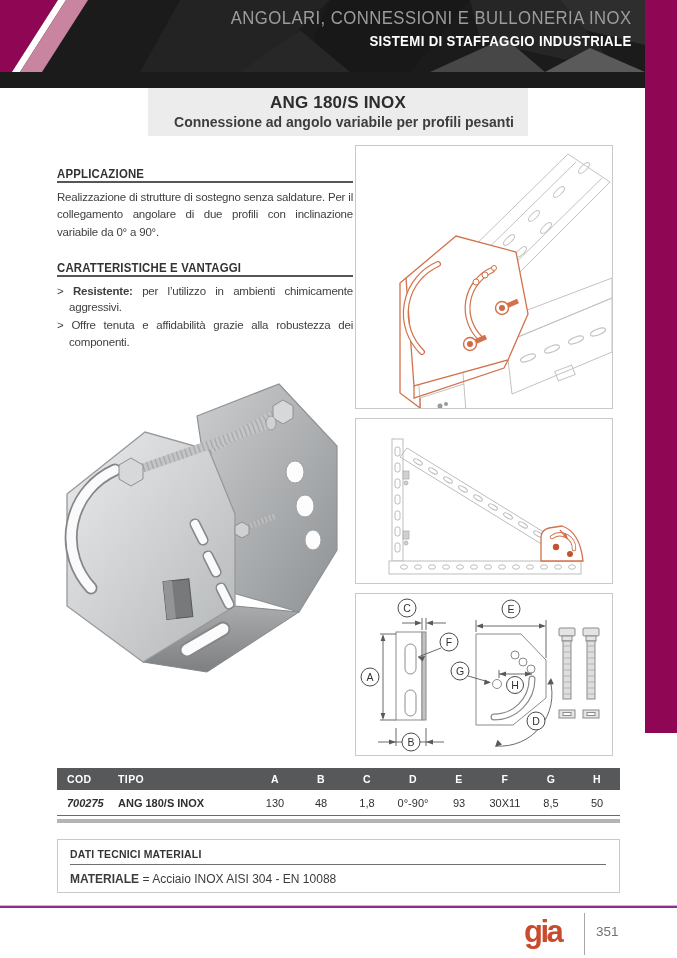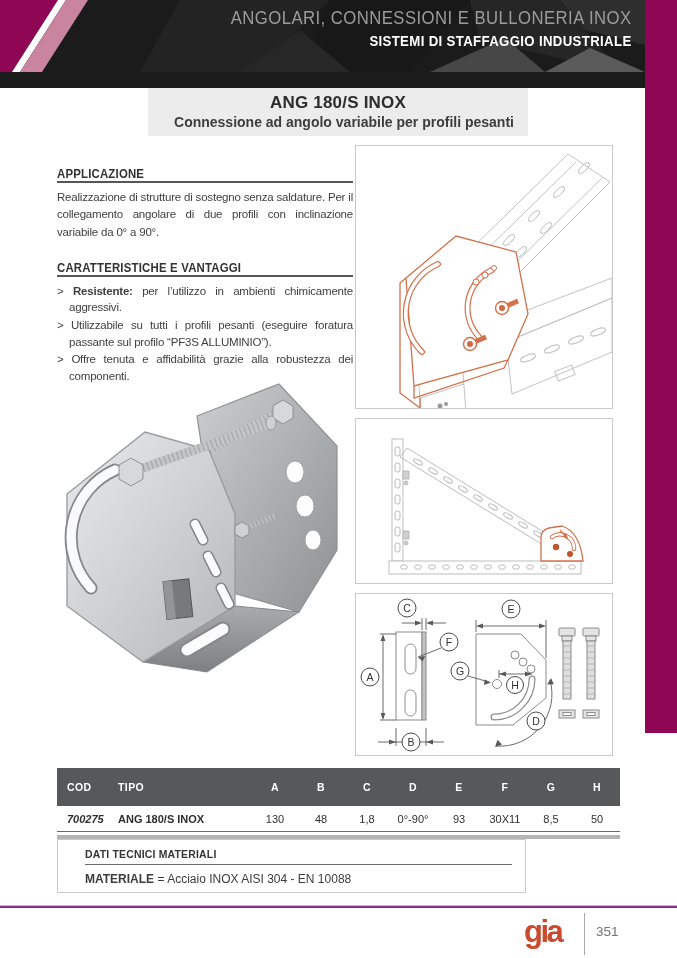--- a/index.html
+++ b/index.html
@@ -35,31 +35,31 @@
   .box1{top:145px;height:264px;}
   .box2{top:418px;height:166px;}
   .box3{top:593px;height:163px;}
   .draw-box svg{display:block;}
 
   .photo{position:absolute;left:45px;top:352px;width:305px;height:398px;}
 
   
   .spec-table{position:absolute;left:57px;top:768px;width:563px;font-family:"Liberation Sans",sans-serif;}
   .trow{display:flex;align-items:center;}
-  .thead{background:#57585a;color:#fff;height:38px;font-weight:bold;font-size:10.5px;letter-spacing:.4px;}
+  .thead{background:#57585a;color:#fff;height:22px;font-weight:bold;font-size:10.5px;letter-spacing:.4px;}
   .tdata{height:25px;font-size:11px;color:#2f2f31;border-bottom:1px solid #a16207;}
   .c-cod{width:55px;padding-left:10px;box-sizing:border-box;}
   .c-tipo{width:140px;padding-left:6px;box-sizing:border-box;}
   .c-dim{flex:1;text-align:center;}
   .cod-val{font-weight:bold;font-style:italic;}
   .tipo-val{font-weight:bold;}
   .table-endbar{height:4px;background:#b3b4b6;margin-top:3px;}
 
   
-  .dati-box{position:absolute;left:57px;top:839px;width:469px;height:54px;border:1px solid #c9c9c9;box-sizing:border-box;padding:8px 13px 0 27px;}
+  .dati-box{position:absolute;left:57px;top:839px;width:563px;height:54px;border:1px solid #c9c9c9;box-sizing:border-box;padding:8px 13px 0 12px;}
   .dati-head{font-size:11px;font-weight:bold;color:#353537;border-bottom:1px solid #707073;padding-bottom:4px;margin-bottom:7px;}
   .dati-head span{display:inline-block;transform:scaleX(.95);transform-origin:0 50%;letter-spacing:.2px;}
   .dati-line{font-size:12px;color:#3c3c3e;}
   .dati-line .b{font-weight:bold;text-align:center;}
 
   
   .footer-line{position:absolute;left:0;top:905px;width:677px;height:3px;
                background:linear-gradient(#d9b2d5 0 34%,#8e2f88 34% 100%);}
   .gia-logo{position:absolute;left:524px;top:914px;font-size:31px;font-weight:bold;color:#c84b30;letter-spacing:-2.5px;}
   .footer-divider{position:absolute;left:584px;top:913px;width:1px;height:42px;background:#a8a8a8;}
@@ -105,23 +105,20 @@
     </div>
     <p class="body-text">Realizzazione di strutture di sostegno senza saldature. Per il collegamento angolare di due profili con inclinazione variabile da 0° a 90°.</p>
 
     <div class="sec-head">
       <span>CARATTERISTICHE E VANTAGGI</span>
     </div>
     <ul class="bullets">
       <li><span>&gt;</span>
         <span class="b">Resistente:</span>
         <span>per l’utilizzo in ambienti chimicamente aggressivi.</span></li>
-      <li><span>&gt;</span>
-        <span class="b"></span>
-        <span>Utilizzabile su tutti i profili pesanti (eseguire foratura passante sul profilo “PF3S ALLUMINIO”).</span></li>
       <li><span>&gt;</span>
         <span class="b"></span>
         <span>Offre tenuta e affidabilità grazie alla robustezza dei componenti.</span></li>
     </ul>
   </div>
 
   <svg class="photo" viewBox="0 0 305 398">
     <defs>
       <linearGradient id="lgFront" x1="0" y1="0" x2="1" y2="1">
         <stop offset="0" stop-color="#e9eaeb"></stop>

